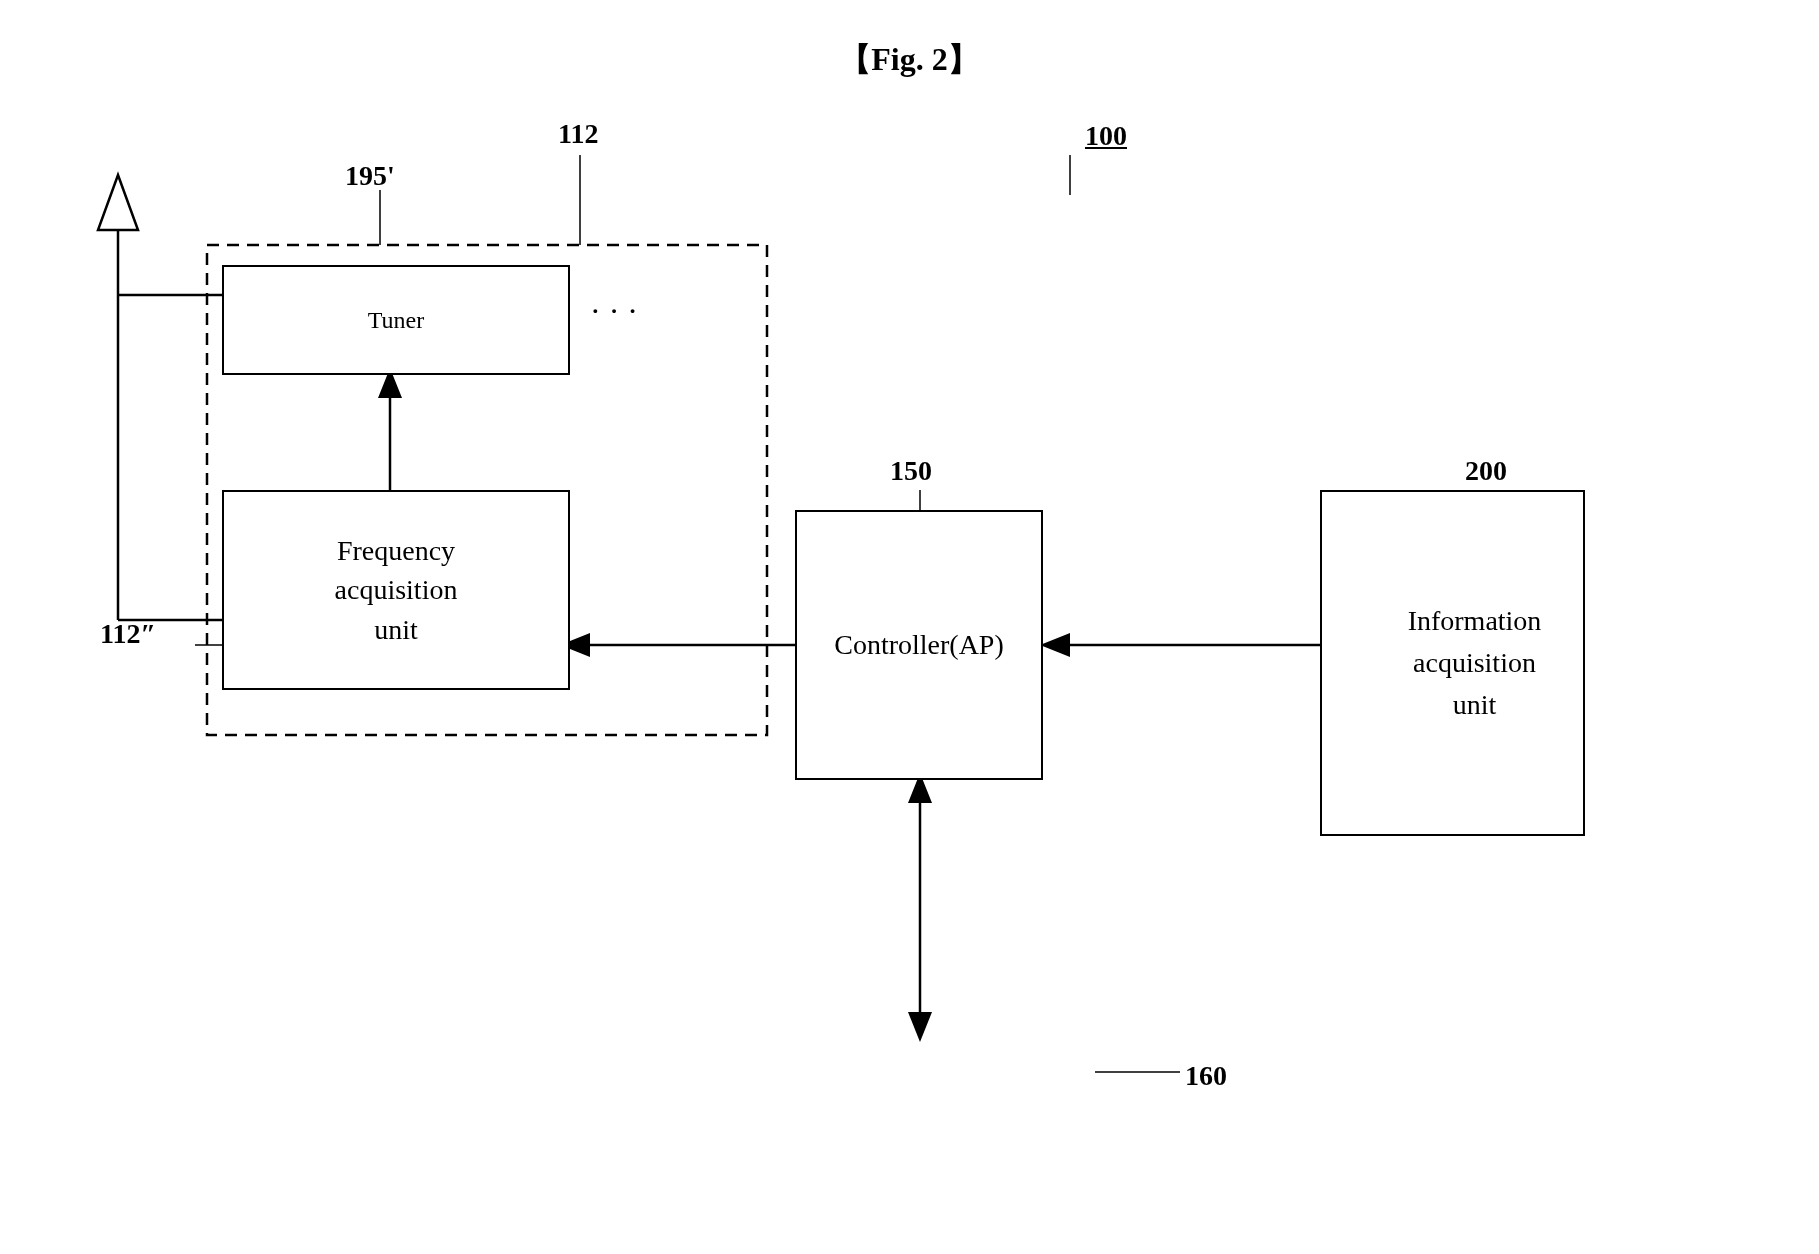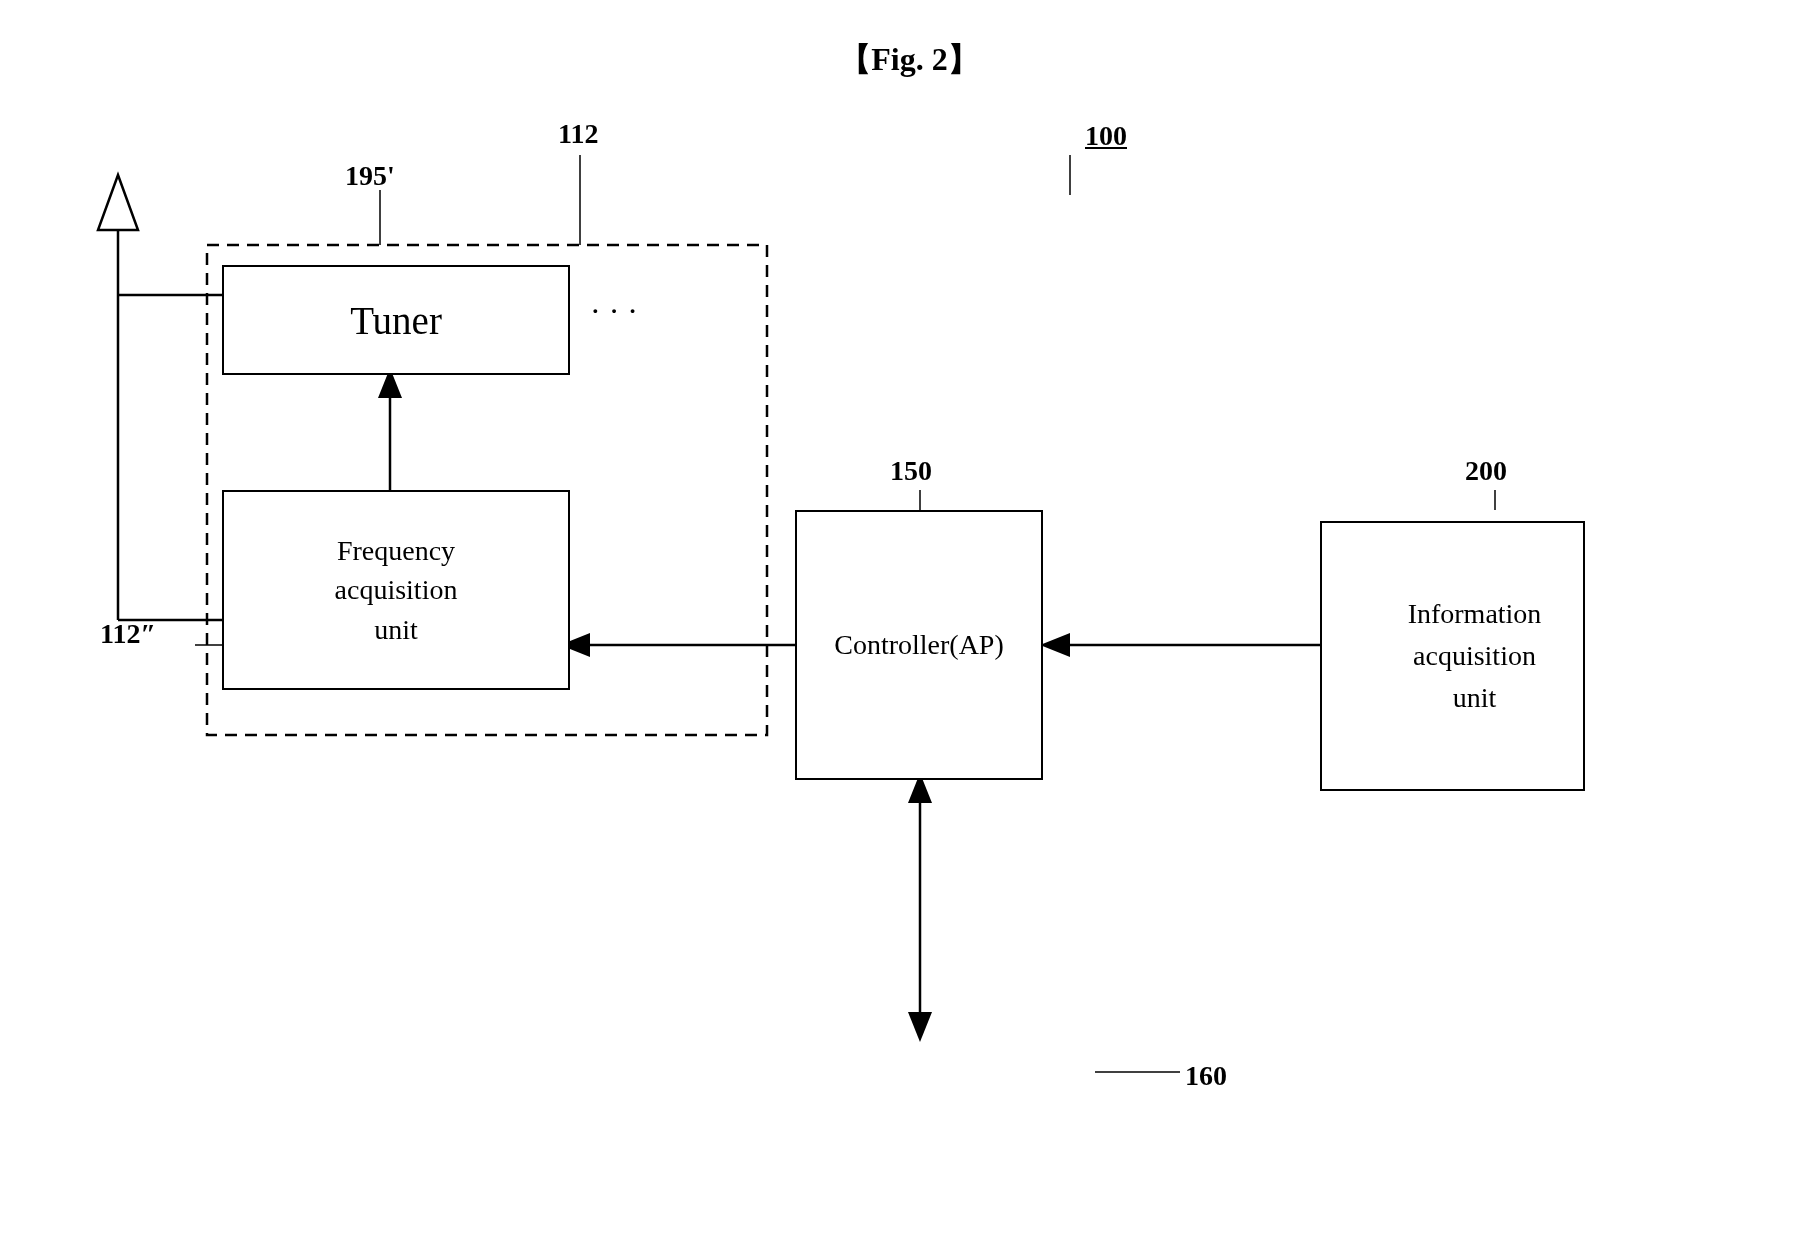--- a/index.html
+++ b/index.html
@@ -103,36 +103,36 @@
 
     <line x1="920" y1="490" x2="920" y2="510" stroke="#000" stroke-width="1.5"></line>
 
     <line x1="1095" y1="1072" x2="1180" y2="1072" stroke="#000" stroke-width="1.5"></line>
 
     <line x1="1495" y1="490" x2="1495" y2="510" stroke="#000" stroke-width="1.5"></line>
 
     <line x1="195" y1="645" x2="222" y2="645" stroke="#000" stroke-width="1.5"></line>
   </svg>
 
-  <div class="box" style="left:222px; top:265px; width:348px; height:110px; font-size:39px;">
+  <div class="box" style="left:222px; top:265px; width:348px; height:110px; font-size:24px;">
     <span>Tuner</span>
   </div>
 
   <div class="box" style="left:222px; top:490px; width:348px; height:200px; font-size:28px; line-height:1.4;">
     <span style="white-space:pre-line;">Frequency
 acquisition
 unit</span>
   </div>
 
   <div class="box" style="left:795px; top:510px; width:248px; height:270px; font-size:28px;">
     <span>Controller(AP)</span>
   </div>
 
 
-  <div class="box" style="left:1320px; top:521px; width:265px; height:270px; font-size:28px; line-height:1.5;padding-left:44px;">
+  <div class="box" style="left:1320px; top:490px; width:265px; height:346px; font-size:28px; line-height:1.5;padding-left:44px;">
     <span style="white-space:pre-line;">Information
 acquisition
 unit</span>
   </div>
 
   <div class="ref-label" style="left:1085px; top:120px; text-decoration: underline;">
     <span>100</span>
   </div>
 
   <div class="ref-label" style="left:558px; top:118px;">

